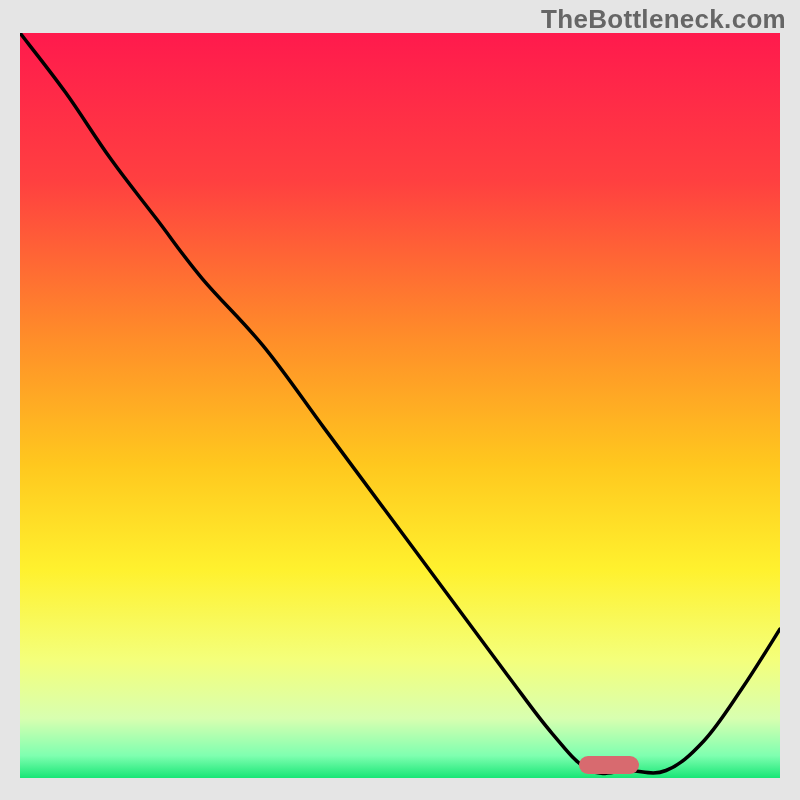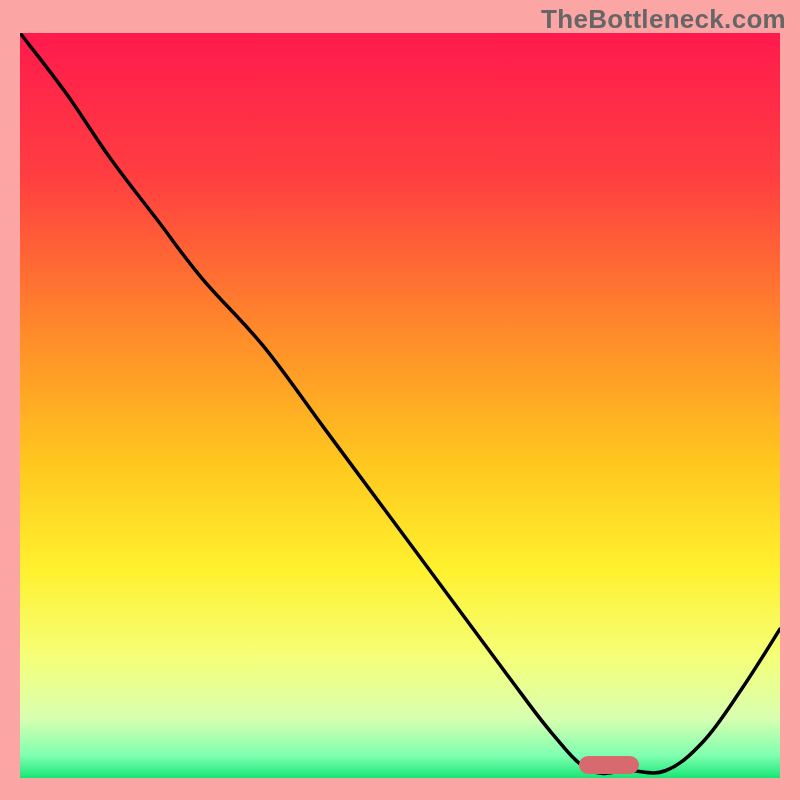--- a/index.html
+++ b/index.html
@@ -8,21 +8,21 @@
     width: 800px;
     height: 800px;
     background: #000;
     font-family: Arial, Helvetica, sans-serif;
     overflow: hidden;
   }
   .frame {
     position: relative;
     width: 800px;
     height: 800px;
-    background: #fca5a5;
+    background: #e5e5e5;
   }
   .watermark {
     position: absolute;
     top: 4px;
     right: 14px;
     color: #666;
     font-weight: bold;
     font-size: 26px;
     letter-spacing: 0.3px;
     z-index: 5;

